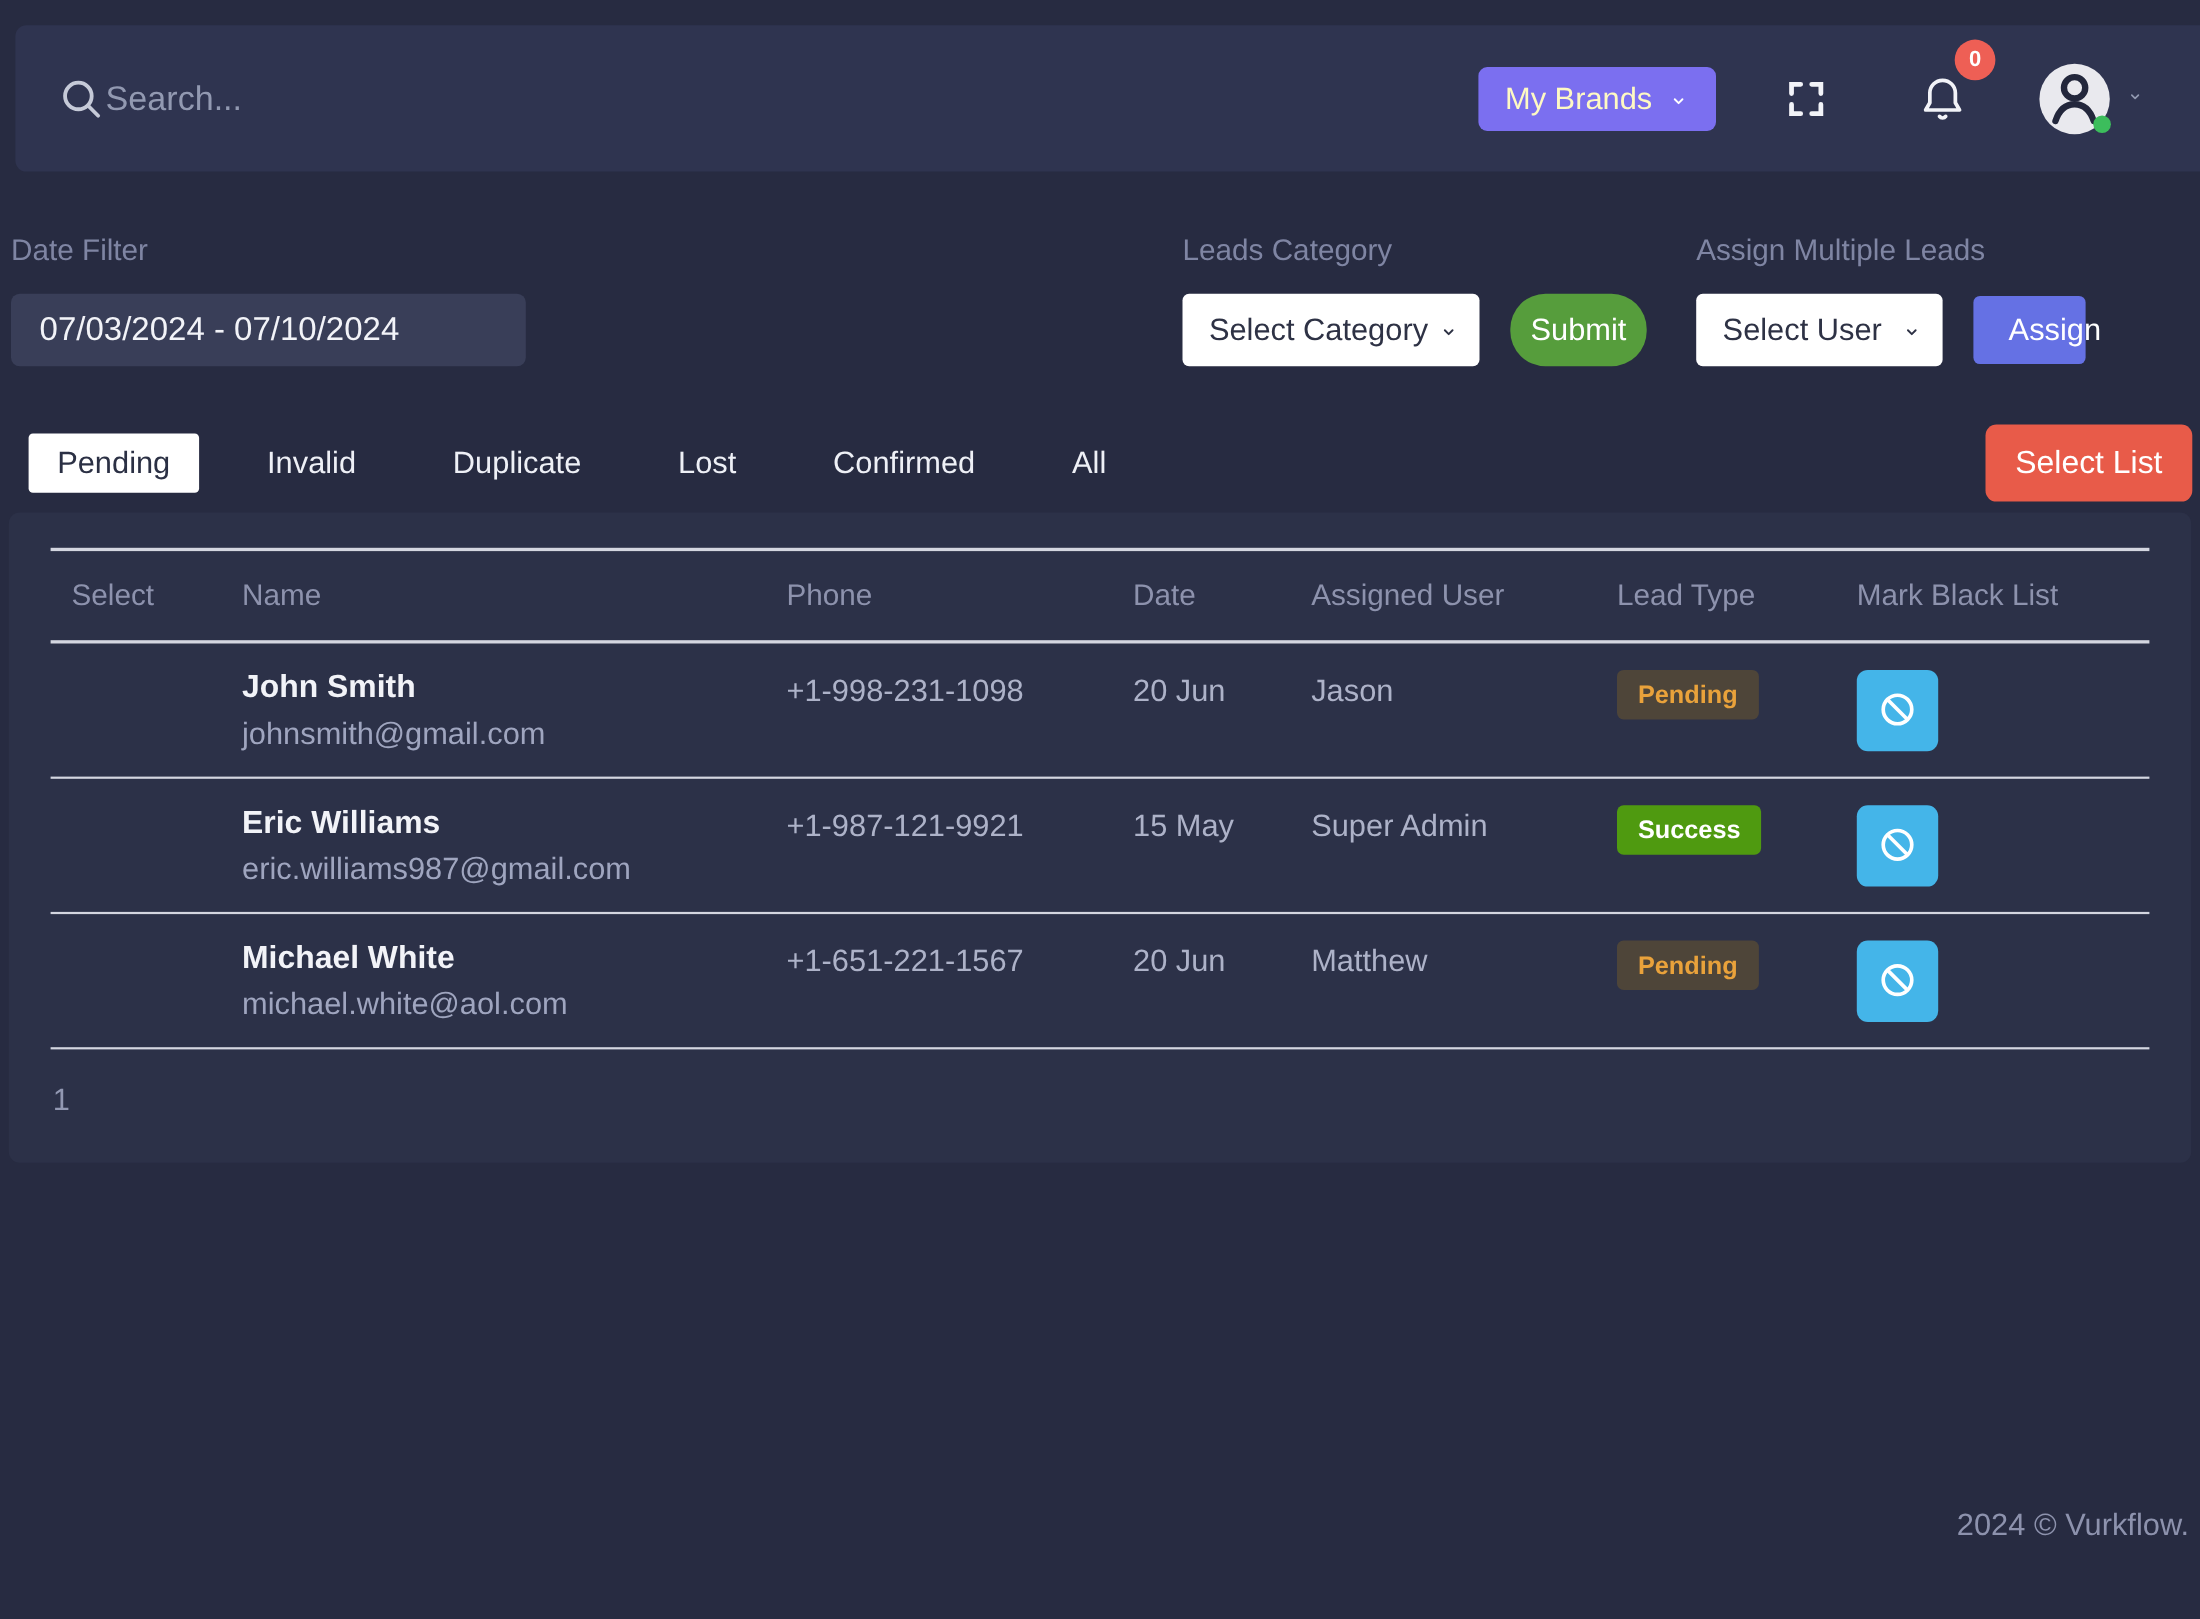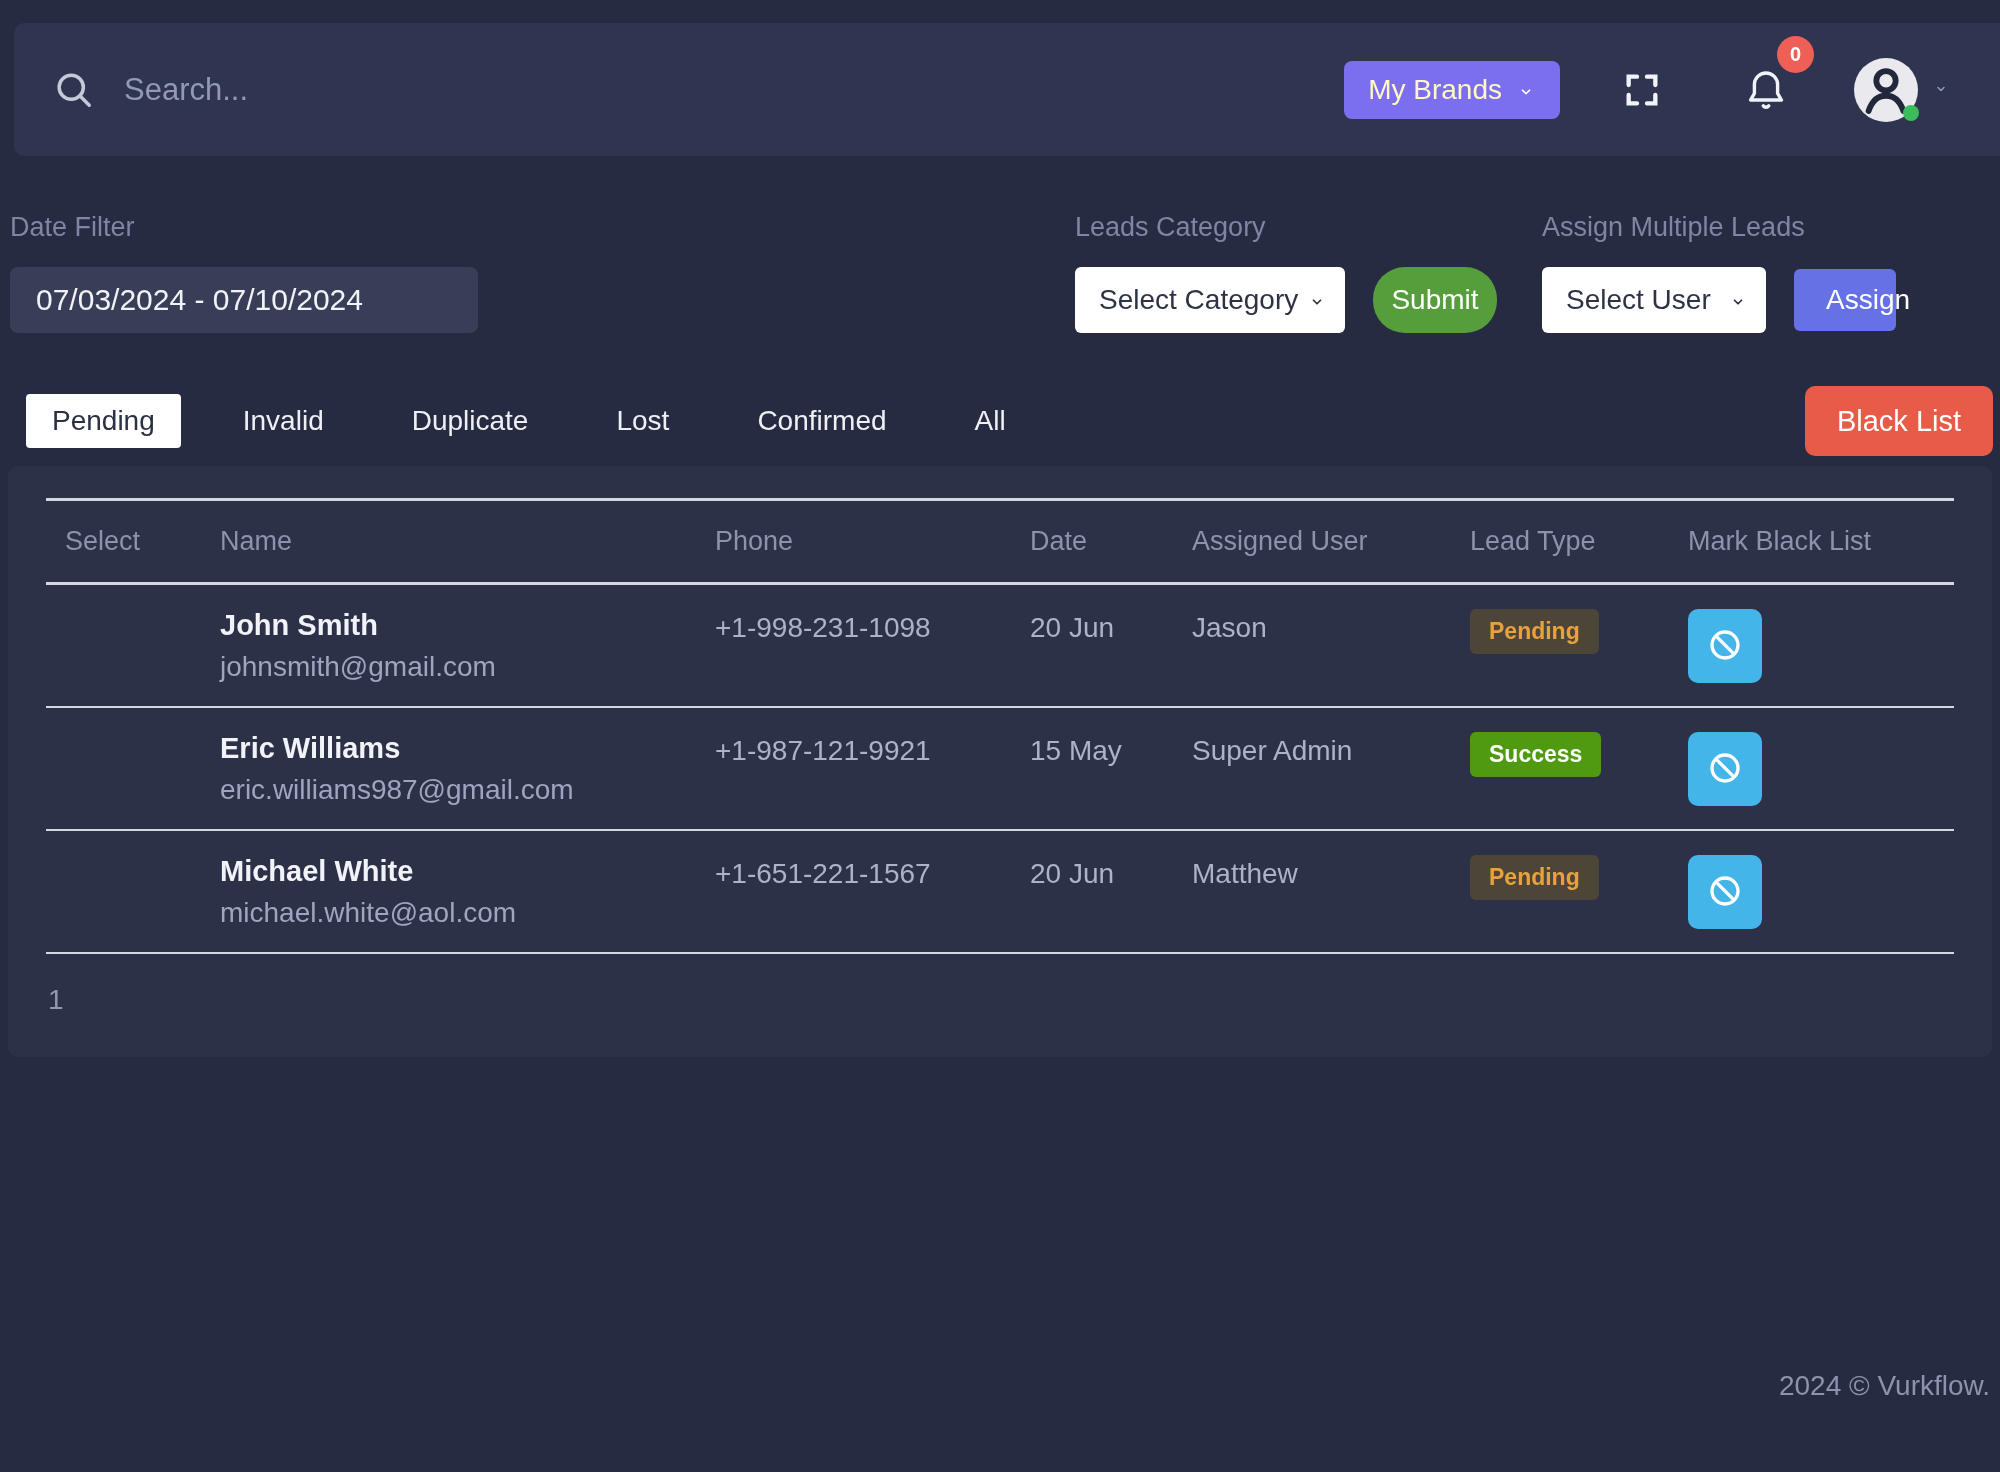--- a/index.html
+++ b/index.html
@@ -9,21 +9,21 @@
     background:#272b41; font-family:"Liberation Sans", sans-serif;
     overflow:hidden;
   }
 
   
   .header {
     position:absolute; left:14px; top:23px; right:0; height:133px;
     background:#2f3450; border-radius:10px 0 0 10px;
     display:flex; align-items:center; padding:0 50px 0 38px;
   }
-  .search-box { display:flex; align-items:center; gap:28px; flex:1; }
+  .search-box { display:flex; align-items:center; flex:1; }
   .search-box svg { width:44px; height:44px; display:block; }
   .search-input {
     background:transparent; border:none; outline:none;
     color:#dfe2ee; font-size:31px; font-family:inherit; width:640px;
   }
   .search-input::placeholder { color:#9299b1; }
 
   .brands-btn {
     background:#7b6ff0; color:#fef9c3; font-size:28px; height:58px;
     padding:0 24px; border:none; border-radius:8px;
@@ -212,21 +212,21 @@
   </div>
 
   <div class="tabs">
     <div class="tab tab--active">Pending</div>
     <div class="tab">Invalid</div>
     <div class="tab">Duplicate</div>
     <div class="tab">Lost</div>
     <div class="tab">Confirmed</div>
     <div class="tab">All</div>
   </div>
-  <button class="btn btn-blacklist">Black List</button>
+  <button class="btn btn-blacklist">Select List</button>
 
   <div class="card">
     <div class="table-wrap">
 
       <div class="thead">
         <div>Select</div>
         <div>Name</div>
         <div>Phone</div>
         <div>Date</div>
         <div>Assigned User</div>

